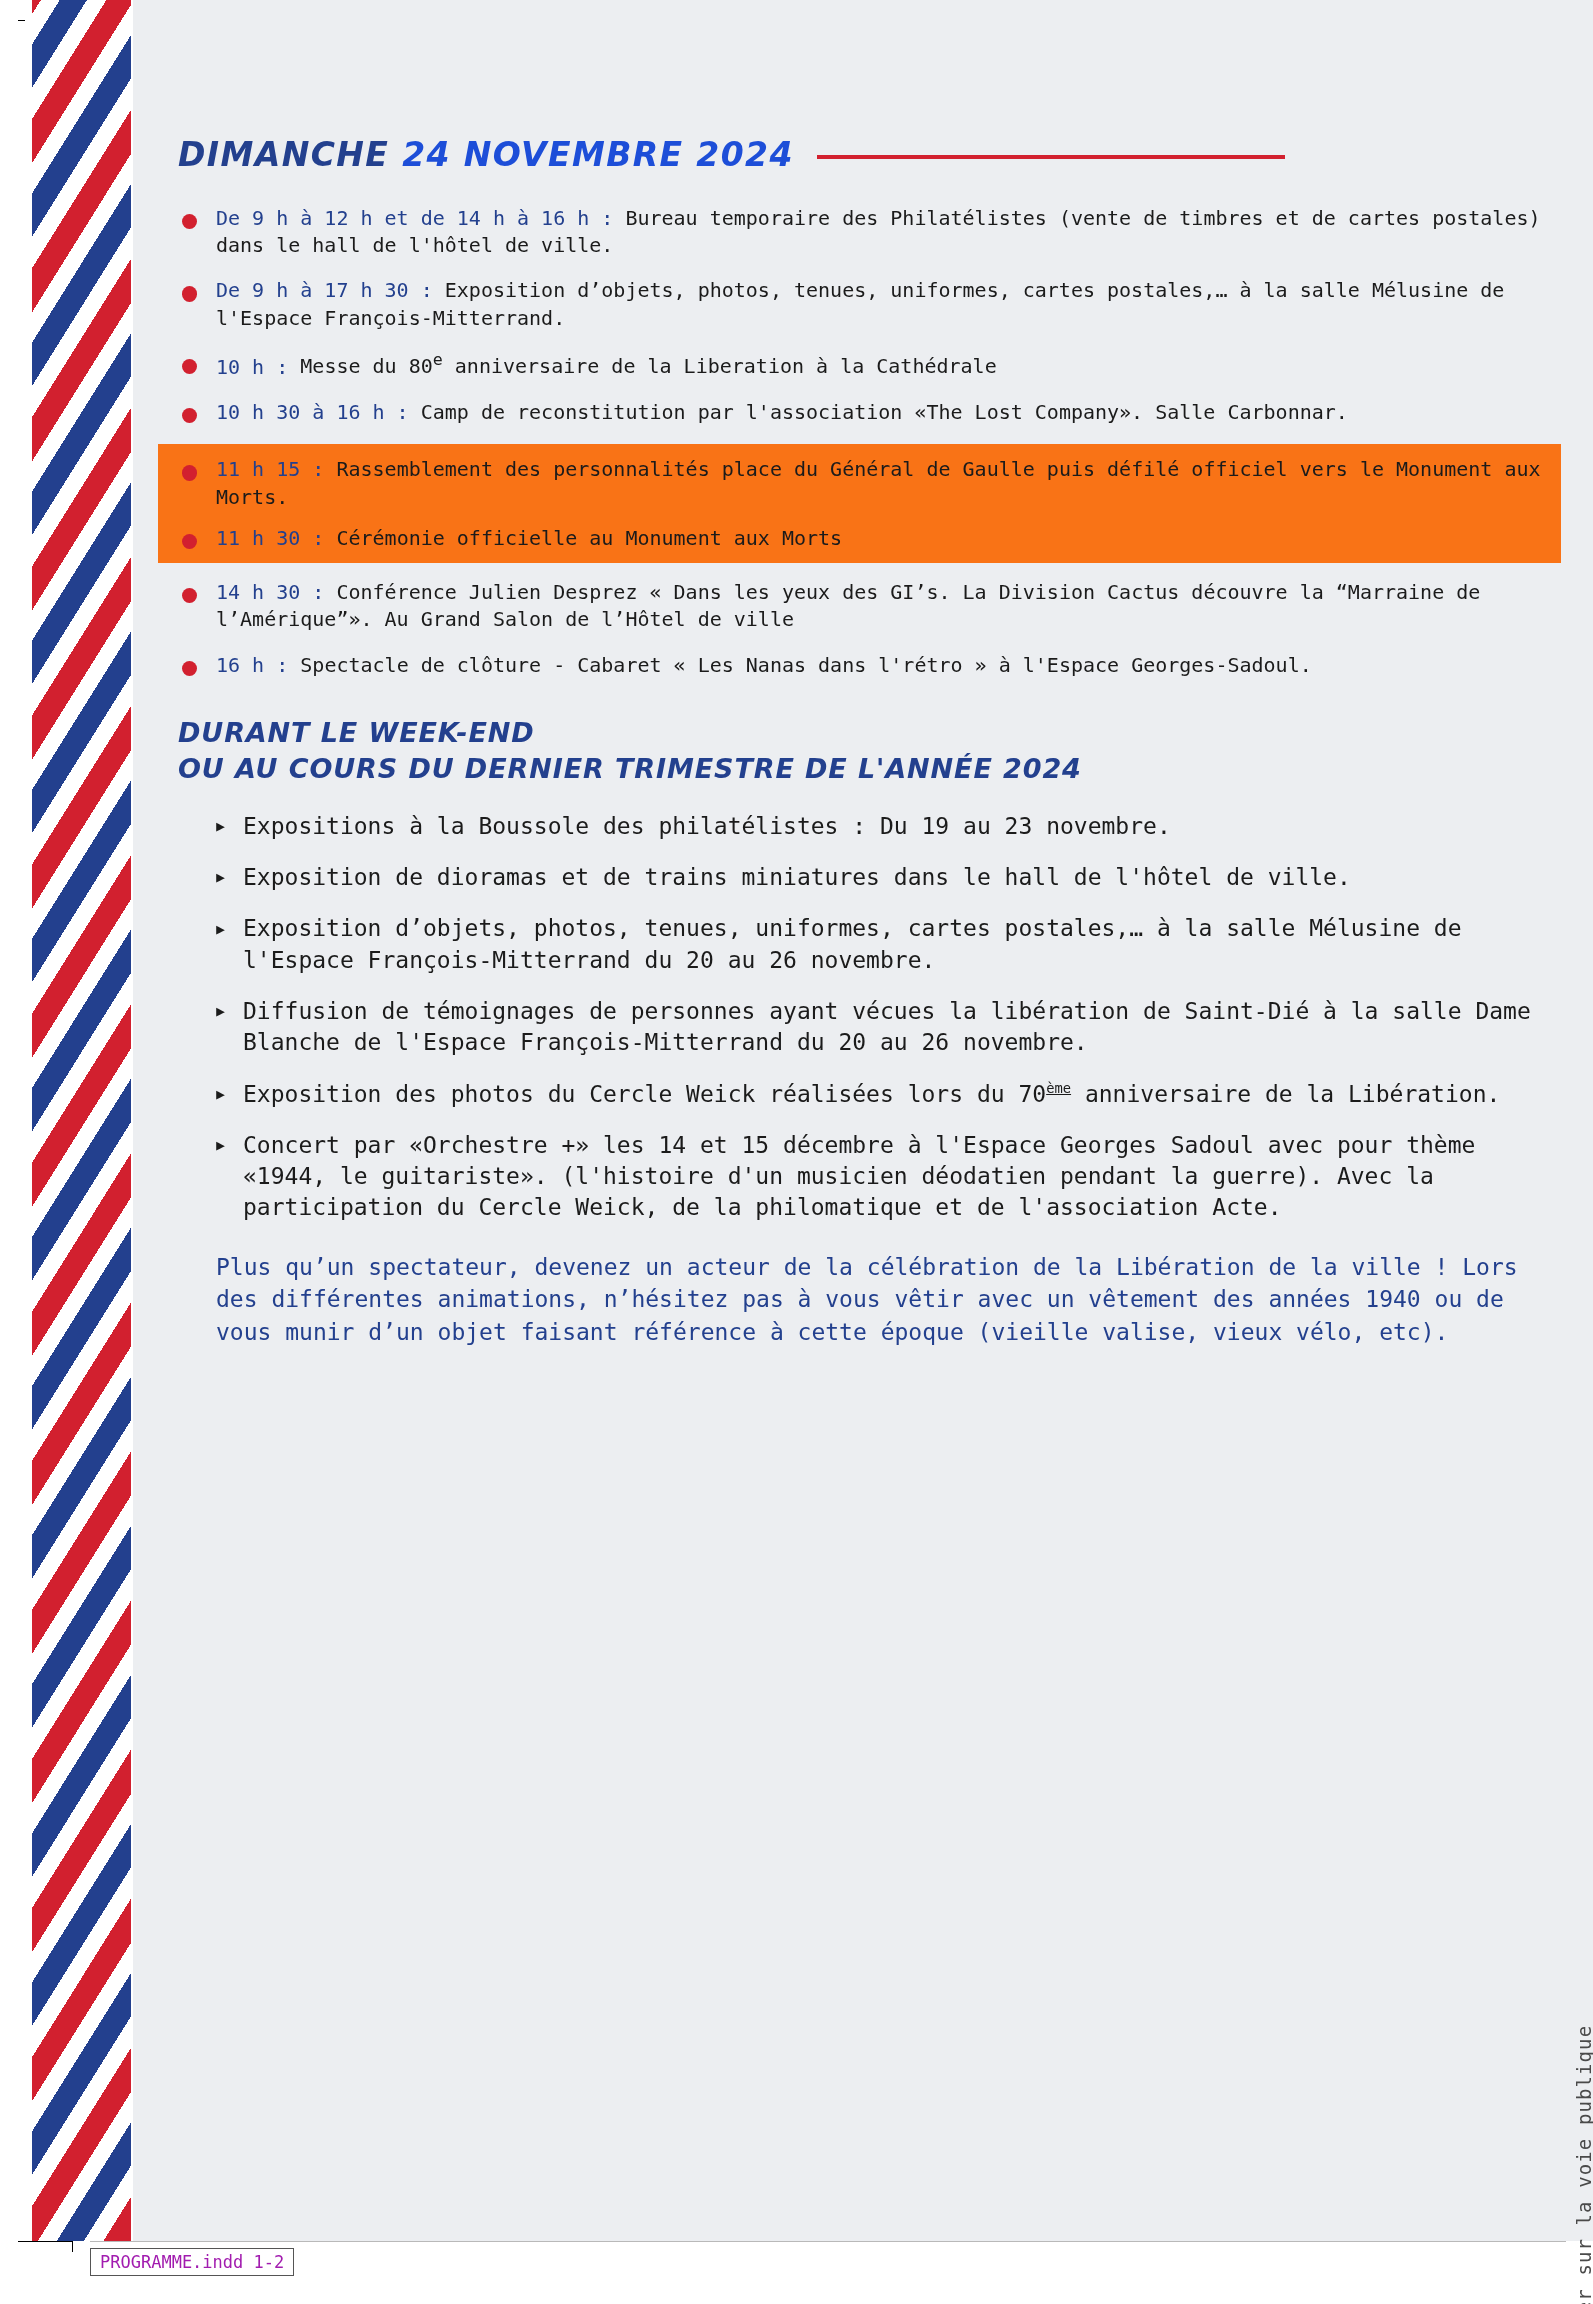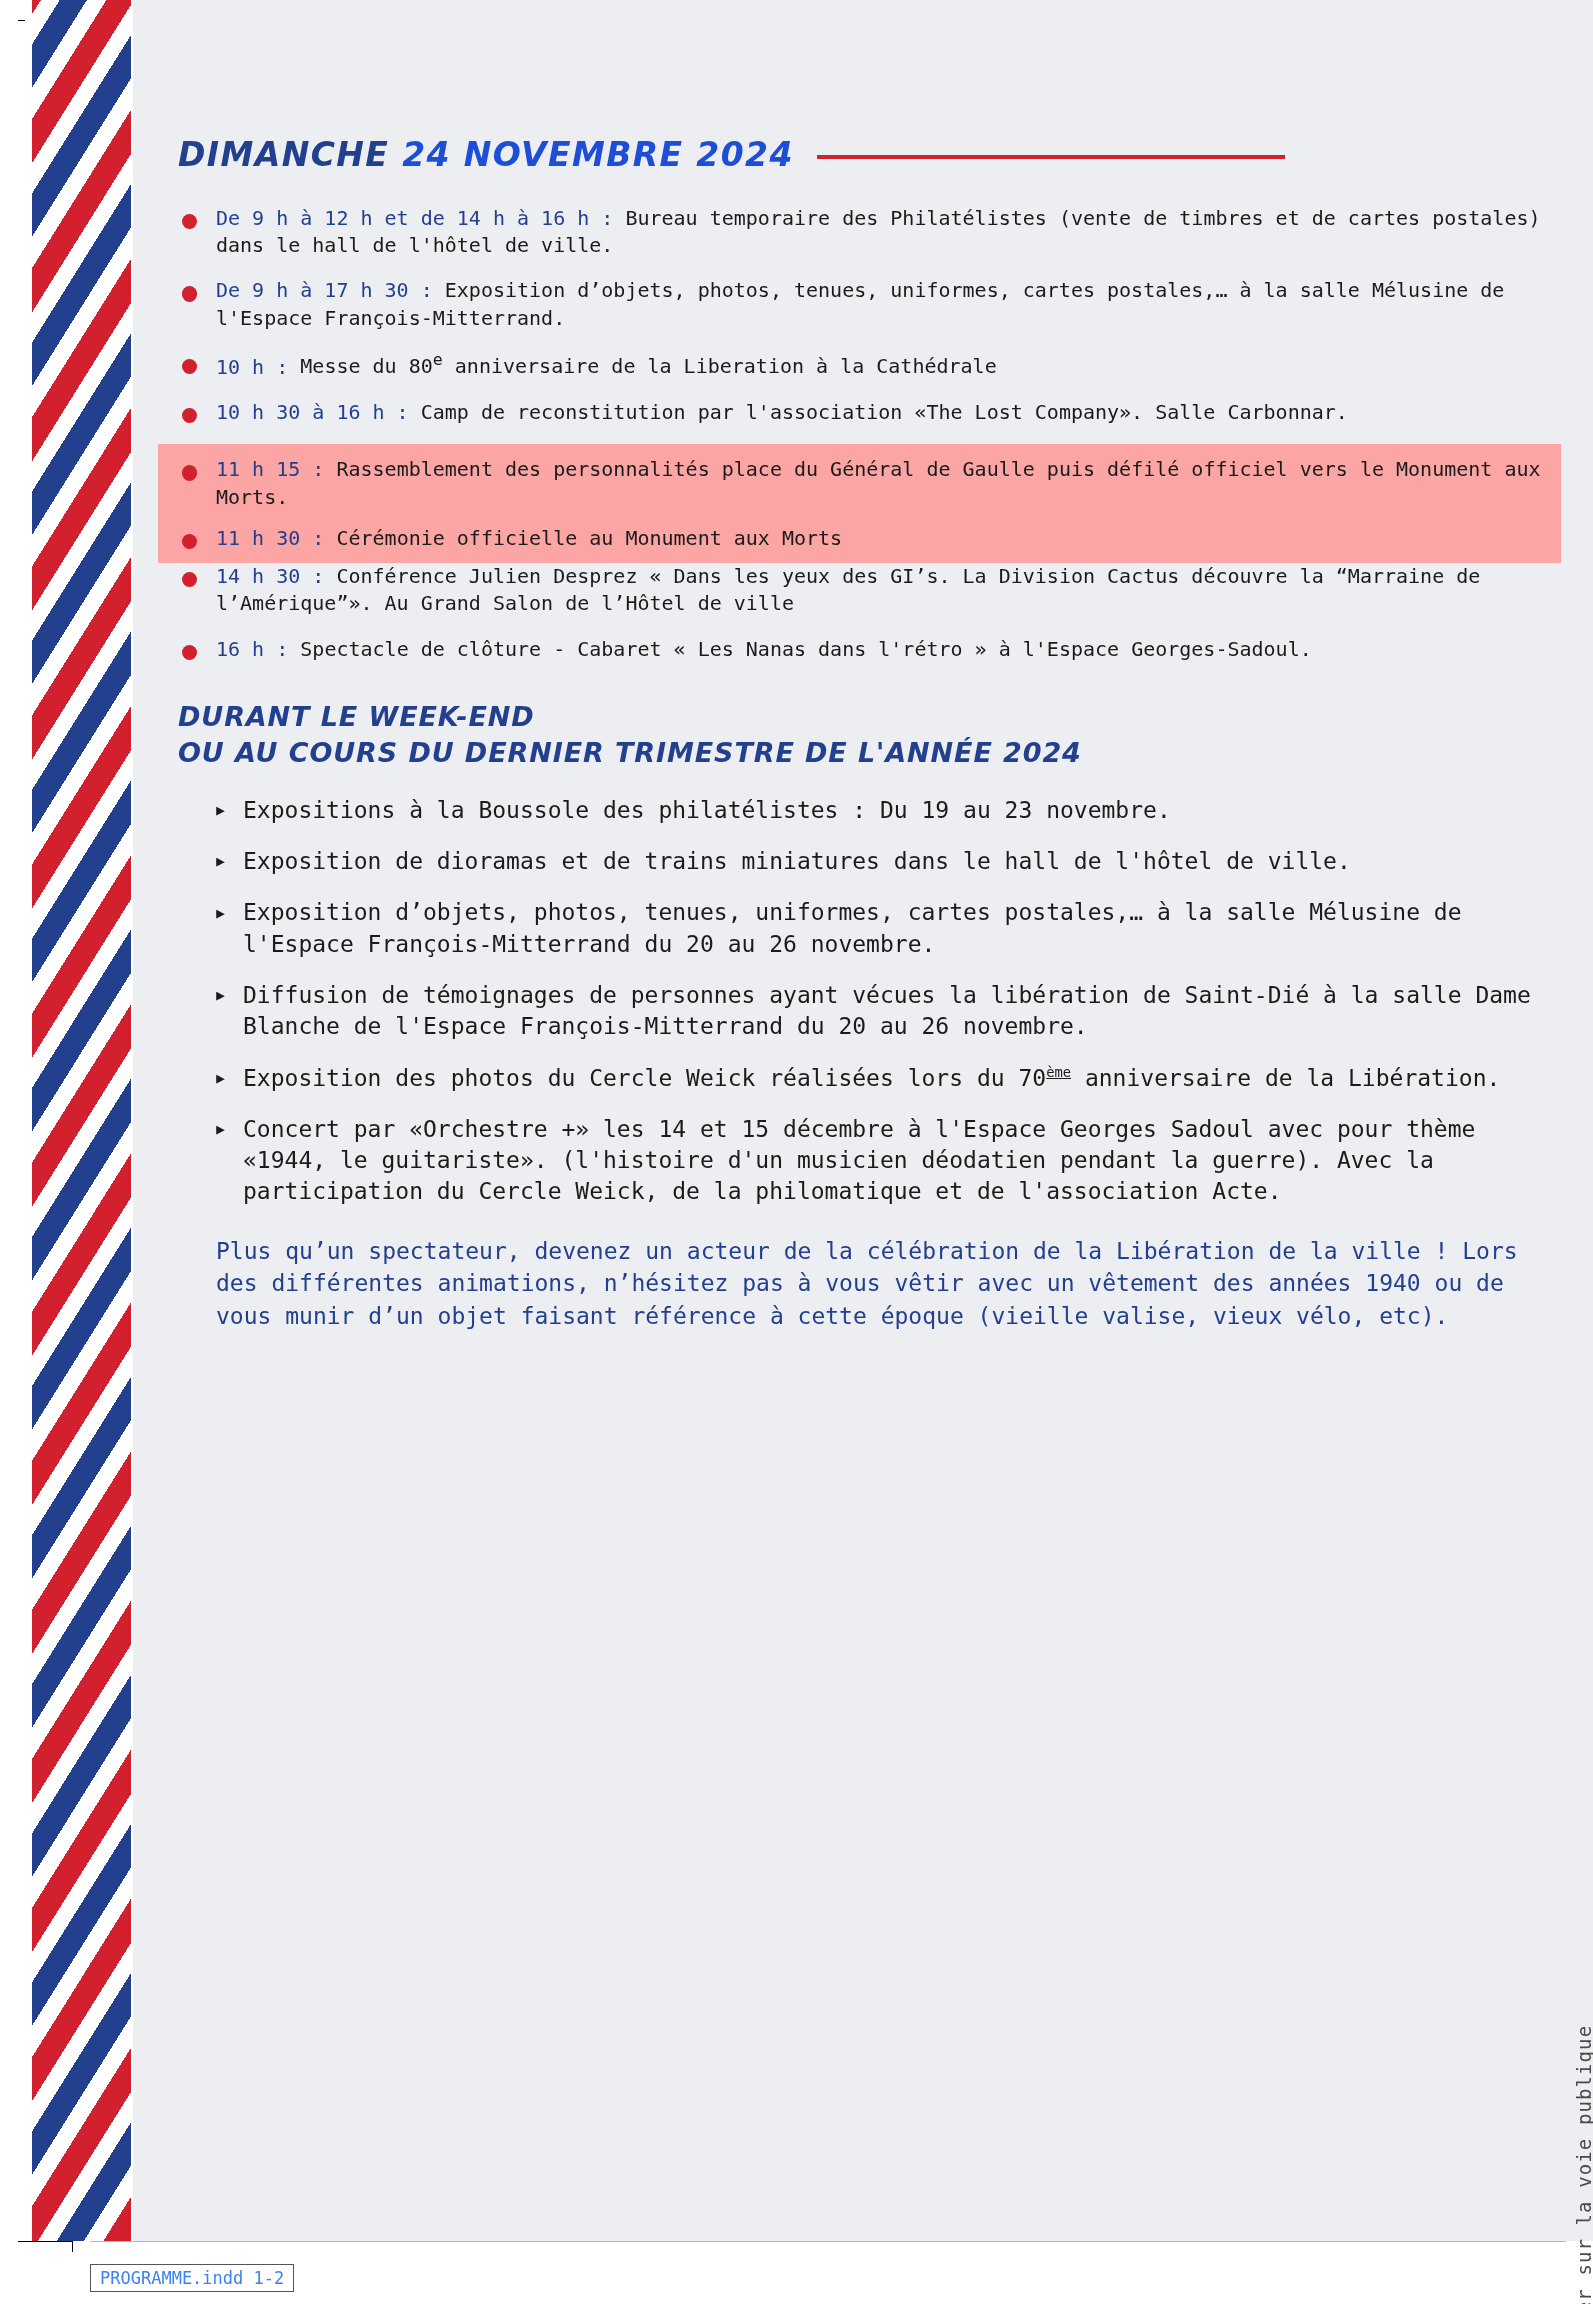--- a/index.html
+++ b/index.html
@@ -131,26 +131,27 @@
   }
   li.event .time {
     color: #23408e;
   }
   li.event.hl {
     background: transparent;
   }
 
   .hl-wrap {
     position: relative;
-    background: #fca5a5;
+    background: #f97316;
     margin-left: -20px;
     padding-left: 20px;
     padding-top: 12.6px;
     padding-bottom: 9px;
     margin-top: 5.4px;
+    margin-bottom: 16px;
     width: 1383px;
   }
   .hl-wrap ul.events { margin: 0; }
   .hl-wrap li.event { margin-bottom: 14.4px; }
   .hl-wrap li.event:last-child { margin-bottom: 1.8px; }
 
   
   h2.weekend-heading {
     font-family: "DejaVu Sans", sans-serif;
     font-style: italic;
@@ -217,25 +218,24 @@
     width: 1476px;
     height: 36px;
   }
   #footer-box {
     position: absolute;
     left: 0;
     top: 0;
     border: 0.9px solid #555;
     padding: 2.7px 9px 3.6px 9px;
     font-size: 17px;
-    color: #3b82f6;
+    color: #a21caf;
     background: #fff;
     font-family: "DejaVu Sans Mono", monospace;
     white-space: nowrap;
-    margin-top: 16px;
   }
   #footer-line {
     position: absolute;
     left: 0;
     top: -7.2px;
     width: 1476px;
     height: 0.9px;
     background: #b9b9b9;
   }
 </style>

